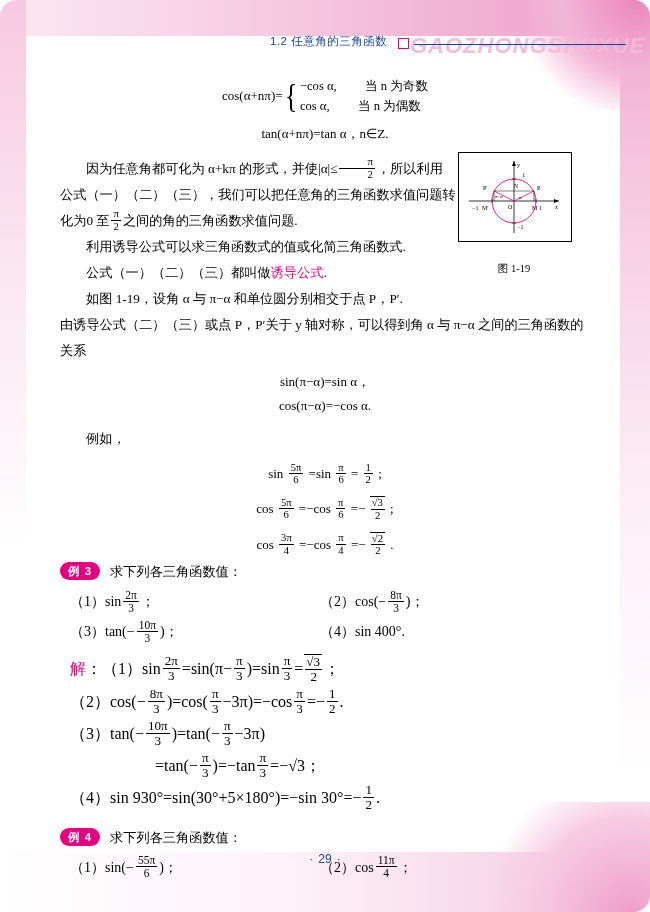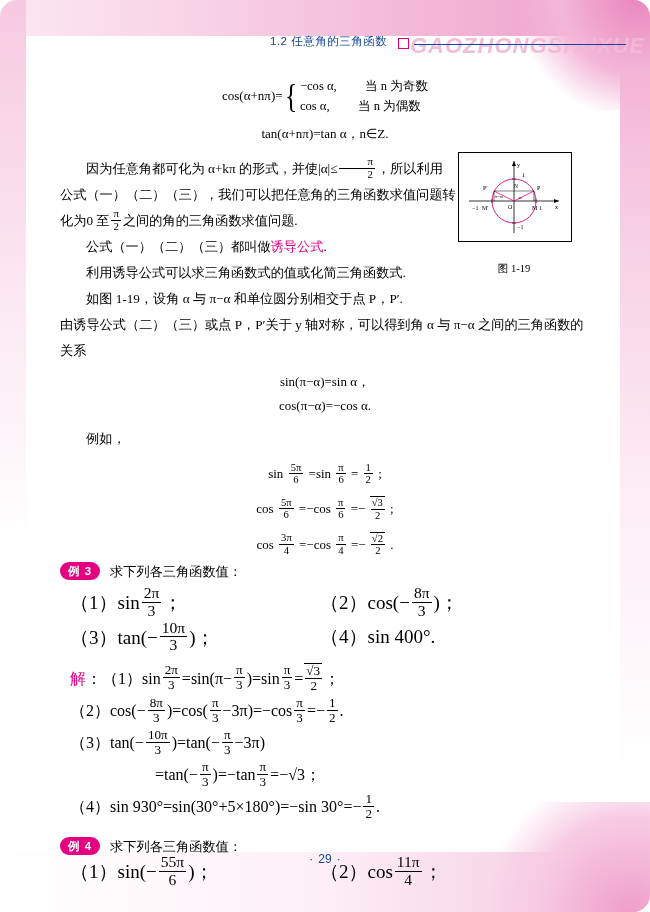--- a/index.html
+++ b/index.html
@@ -180,21 +180,21 @@
     border-radius: 9px;
     line-height: 14px;
     margin-right: 10px;
     vertical-align: 1px;
     letter-spacing: 1px;
   }
   .eg-row { margin-top: 10px; font-size: 13.2px; }
   .pink { color: #e4007f; }
   .two-col {
     display: flex;
-    font-size: 19px;
+    font-size: 14px;
     line-height: 30px;
   }
   .two-col .c1 { width: 250px; padding-left: 10px; }
   .two-col .c2 { width: 250px; }
   .sol-line {
     font-size: 16px;
     line-height: 31px;
     padding-left: 10px;
   }
   .sol-line.ind { padding-left: 95px; }
@@ -290,24 +290,24 @@
     <div class="mathline" style="margin-top:6px;">tan(α+nπ)=tan α，n∈Z.</div>
 
     <div class="para indent" style="margin-top:10px;">
       <span>因为任意角都可化为 α+kπ 的形式，并使|α|≤</span><span class="frac"><span class="num">π</span><span class="den">2</span></span><span>，所以利用</span>
     </div>
     <div class="para">公式（一）（二）（三），我们可以把任意角的三角函数求值问题转</div>
     <div class="para">
       <span>化为0 至</span><span class="frac"><span class="num">π</span><span class="den">2</span></span><span>之间的角的三角函数求值问题.</span>
     </div>
 
+    <div class="para indent">利用诱导公式可以求三角函数式的值或化简三角函数式.</div>
     <div class="para indent">
       <span>公式（一）（二）（三）都叫做</span><span class="pink">诱导公式</span><span>.</span>
     </div>
-    <div class="para indent">利用诱导公式可以求三角函数式的值或化简三角函数式.</div>
     <div class="para indent">如图 1-19，设角 α 与 π−α 和单位圆分别相交于点 P，P′.</div>
     <div class="para">由诱导公式（二）（三）或点 P，P′关于 y 轴对称，可以得到角 α 与 π−α 之间的三角函数的</div>
     <div class="para">关系</div>
 
     <div class="mathline" style="margin-top:6px;">sin(π−α)=sin α，</div>
     <div class="mathline">cos(π−α)=−cos α.</div>
 
     <div class="para indent" style="margin-top:8px;">例如，</div>
 
     <div class="mathline" style="margin-top:10px;">
@@ -379,21 +379,21 @@
     </div>
 
     <div class="sol-line">
       <span>（4）sin 930°=sin(30°+5×180°)=−sin 30°=−</span><span class="frac"><span class="num">1</span><span class="den">2</span></span><span>.</span>
     </div>
 
     <div class="eg-row" style="margin-top:14px;">
       <span class="eg-badge">例 4</span><span>求下列各三角函数值：</span>
     </div>
 
-    <div class="two-col" style="margin-top:0;">
+    <div class="two-col" style="margin-top:6px;">
       <div class="c1">
         <span>（1）sin</span><span>(−</span><span class="frac"><span class="num">55π</span><span class="den">6</span></span><span>)</span><span>；</span>
       </div>
       <div class="c2">
         <span>（2）cos</span><span class="frac"><span class="num">11π</span><span class="den">4</span></span><span>；</span>
       </div>
     </div>
 
   </div>
 

